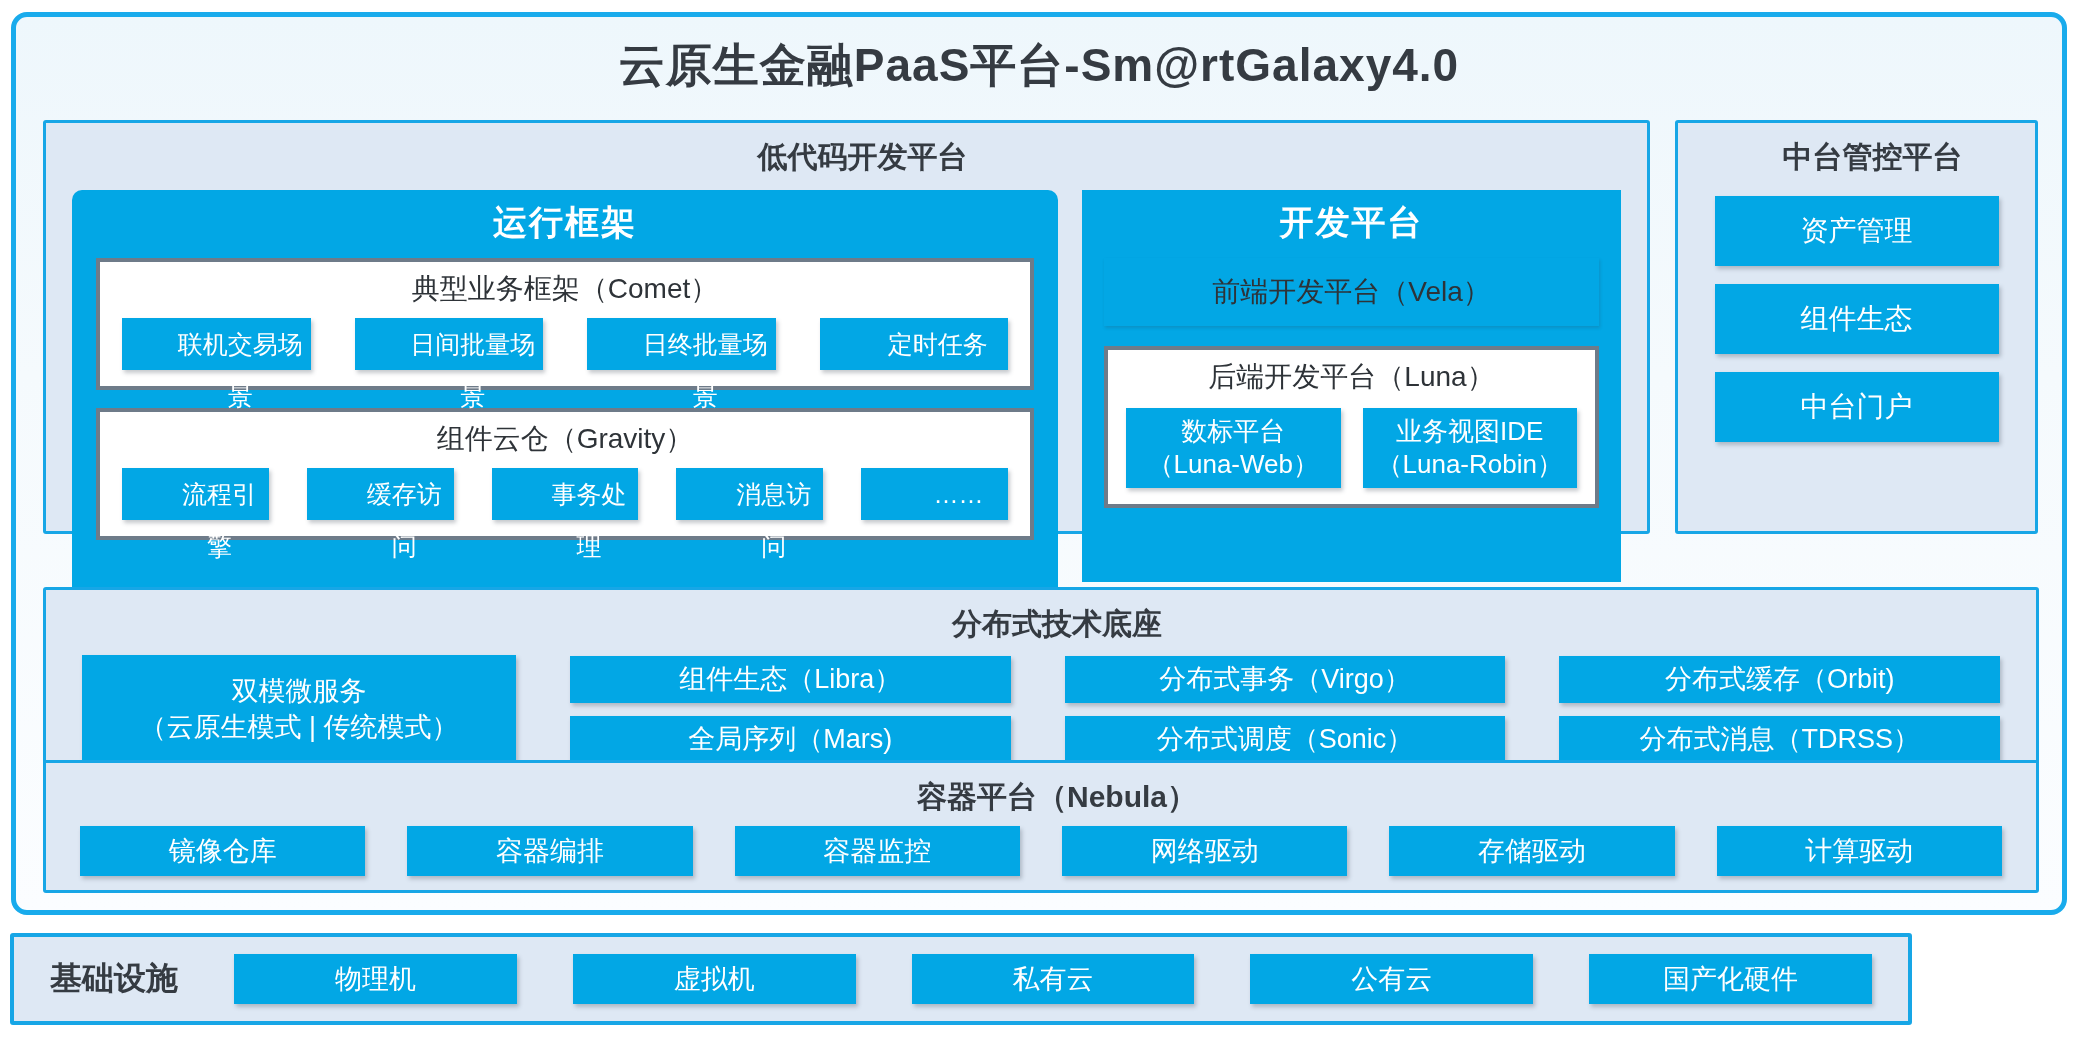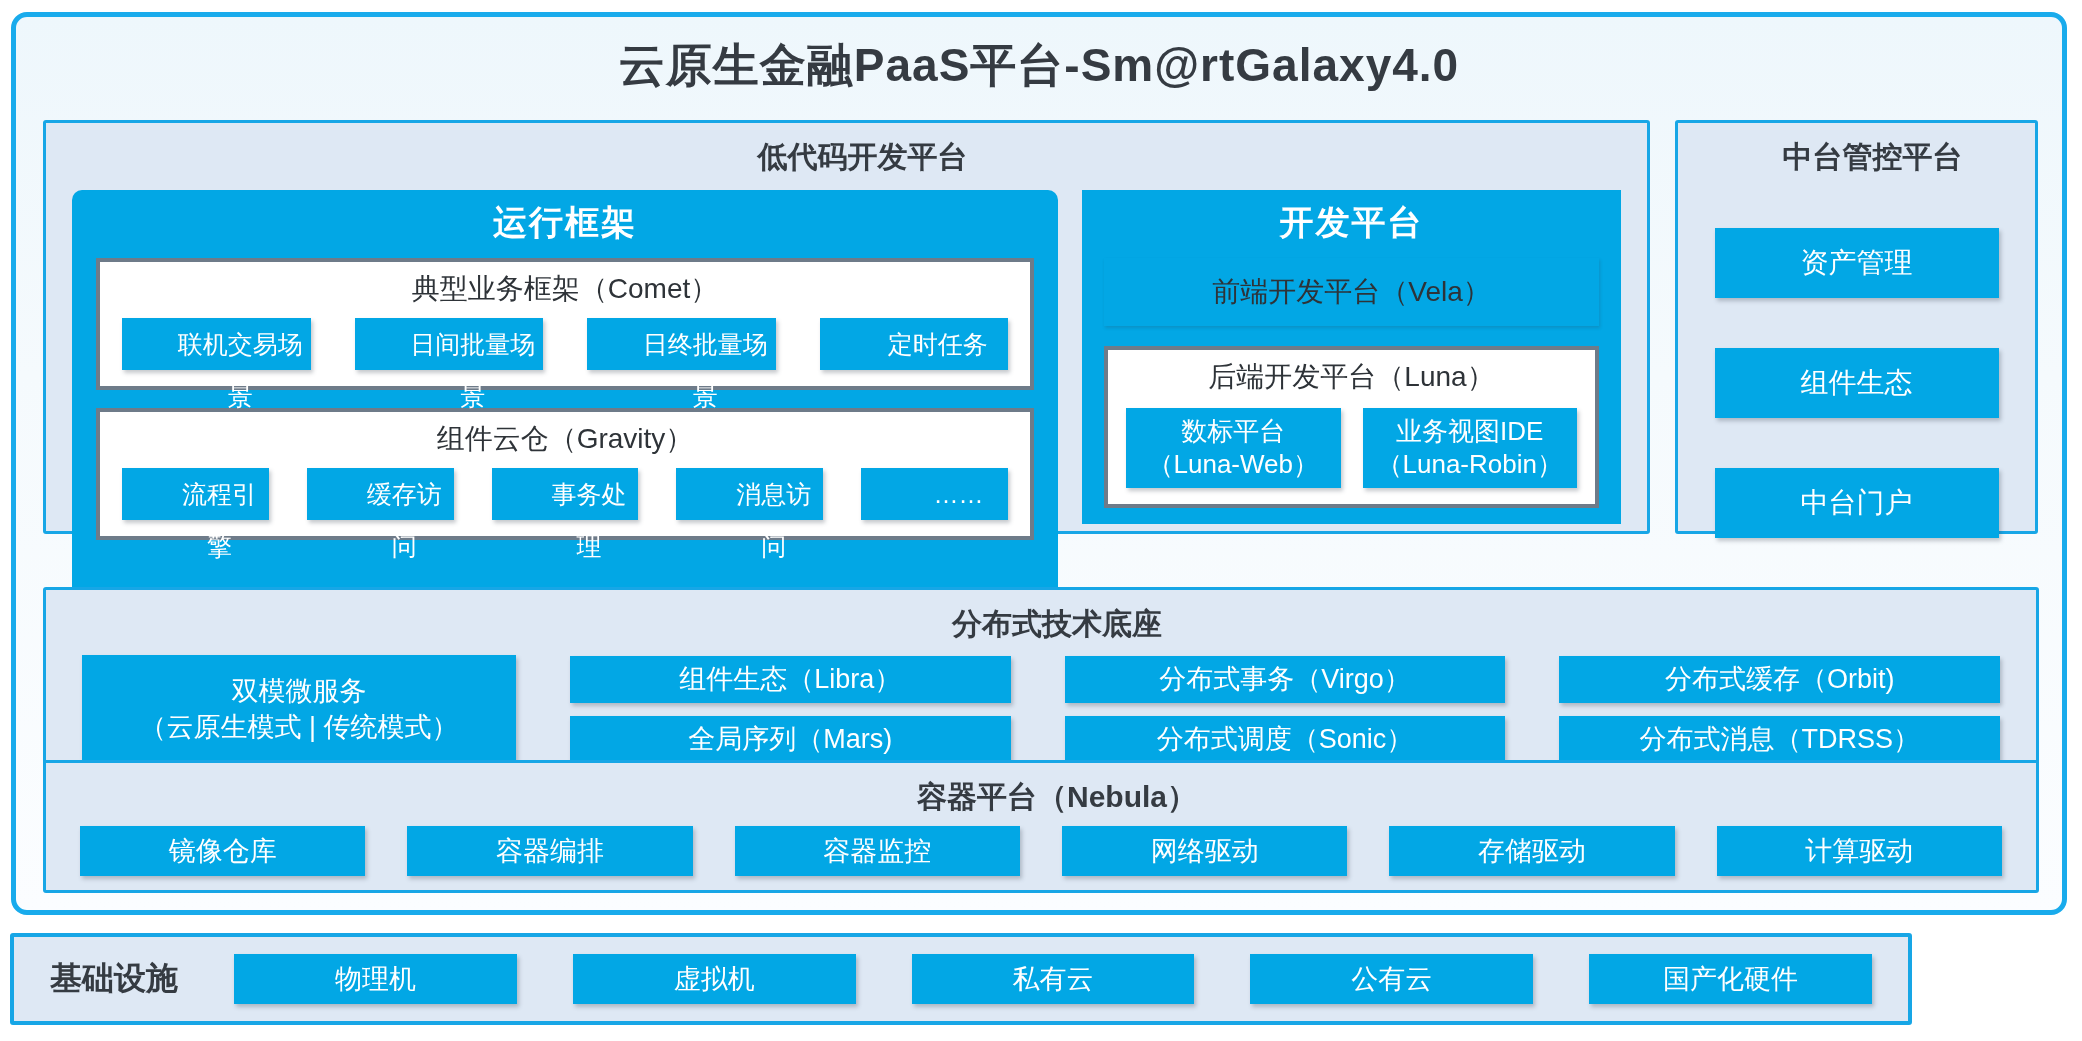--- a/index.html
+++ b/index.html
@@ -38,21 +38,21 @@
 
   
   .panel-lowcode{left:27px;top:103px;width:1607px;height:414px;}
   .lowcode-body{display:flex;gap:24px;padding:12px 26px 0 26px;}
   .bluepanel{background:var(--accent-blue);}
   .bluepanel-title{
     color:#fff;font-size:34px;font-weight:bold;text-align:center;
     padding:10px 0 12px 0;letter-spacing:2px;
   }
   .bp-runtime{flex:0 0 986px;height:419px;border-radius:10px;}
-  .bp-dev{flex:1;height:334px;}
+  .bp-dev{flex:1;height:392px;}
 
   .whitebox{
     background:#fff;border:4px solid var(--box-border-gray);
     margin:0 24px;
   }
   .whitebox-title{
     text-align:center;font-size:28px;color:#2e3338;padding:8px 0 10px 0;
   }
   .chip{
     background:var(--accent-blue);color:#fff;text-align:center;
@@ -71,21 +71,21 @@
   .box-luna{margin:20px 22px 0 22px;}
   .luna-row{display:flex;gap:22px;padding:2px 18px 16px 18px;}
   .luna-chip{flex:1;height:80px;display:flex;flex-direction:column;justify-content:center;}
   .luna-chip .l1{font-size:26px;line-height:33px;}
   .luna-chip .l2{font-size:26px;line-height:33px;}
 
   
   .panel-mid{left:1659px;top:103px;width:363px;height:414px;}
   .mid-chip{
     width:284px;height:70px;line-height:70px;font-size:28px;
-    margin:50px auto 0 auto;
+    margin:18px auto 0 auto;
   }
   .panel-mid .mid-chip:first-of-type{margin-top:38px;}
 
   
   .panel-dist{left:27px;top:570px;width:1996px;height:198px;}
   .dist-body{display:flex;align-items:flex-end;padding:10px 36px 0 36px;}
   .dual-chip{
     flex:0 0 434px;height:108px;display:flex;flex-direction:column;justify-content:center;
   }
   .dual-chip .l1,.dual-chip .l2{font-size:27px;line-height:36px;}

